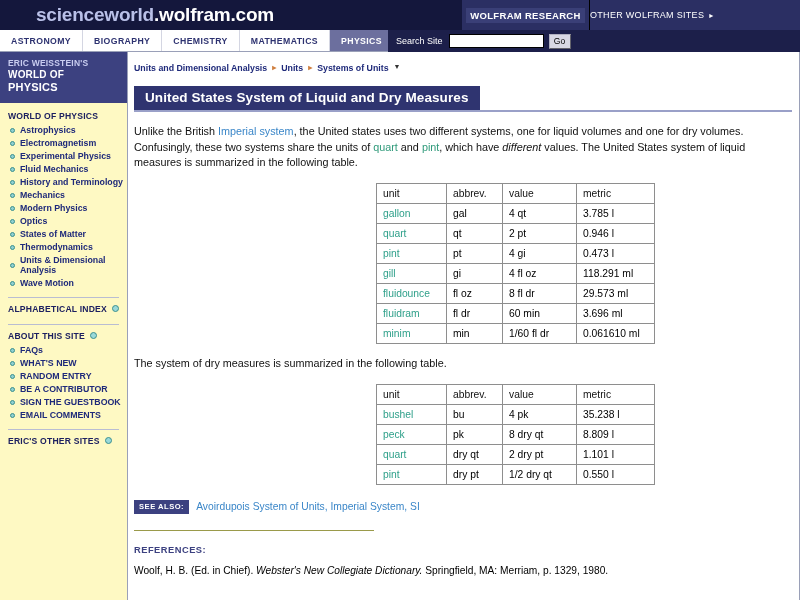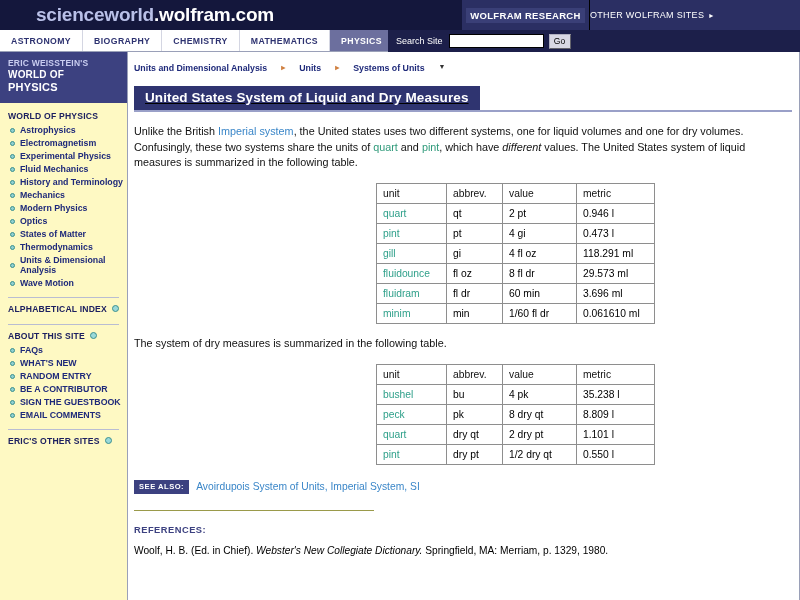--- a/index.html
+++ b/index.html
@@ -203,34 +203,33 @@
     padding: 0;
     background: #ffffff;
   }
   #breadcrumb {
     font-size: 8.8px;
     font-weight: bold;
     color: #1f2a7a;
     padding: 11px 8px 0 6px;
     display: flex;
     align-items: flex-start;
-    gap: 14px;
+    gap: 5px;
   }
   #breadcrumb .crumb { cursor: pointer; }
   #breadcrumb .tri {
     color: #cf7f3f; font-size: 8px;
   }
   #breadcrumb .caret { color: #333; font-size: 7px; }
 
   #title-bar {
     margin: 13px 0 0 6px;
     background: #2f3470;
     display: inline-block;
     padding: 4px 11px 5px 11px;
-    text-decoration: underline;
   }
   #title-bar h1 {
     margin: 0;
     font-size: 13.5px;
     color: #ffffff;
     font-weight: bold;
     letter-spacing: 0.1px;
   }
   #title-rule {
     height: 2px;
@@ -467,20 +466,26 @@
 
     <table class="measure">
       <tbody>
           <tr class="hdr">
         <td class="c1 unitplain">unit</td>
         <td class="c2 unitplain">abbrev.</td>
         <td class="c3 unitplain">value</td>
         <td class="c4 unitplain">metric</td>
       </tr>
       <tr>
+        <td class="unit">gallon</td>
+        <td>gal</td>
+        <td>4 qt</td>
+        <td>3.785 l</td>
+      </tr>
+      <tr>
         <td class="unit">quart</td>
         <td>qt</td>
         <td>2 pt</td>
         <td>0.946 l</td>
       </tr>
       <tr>
         <td class="unit">pint</td>
         <td>pt</td>
         <td>4 gi</td>
         <td>0.473 l</td>

